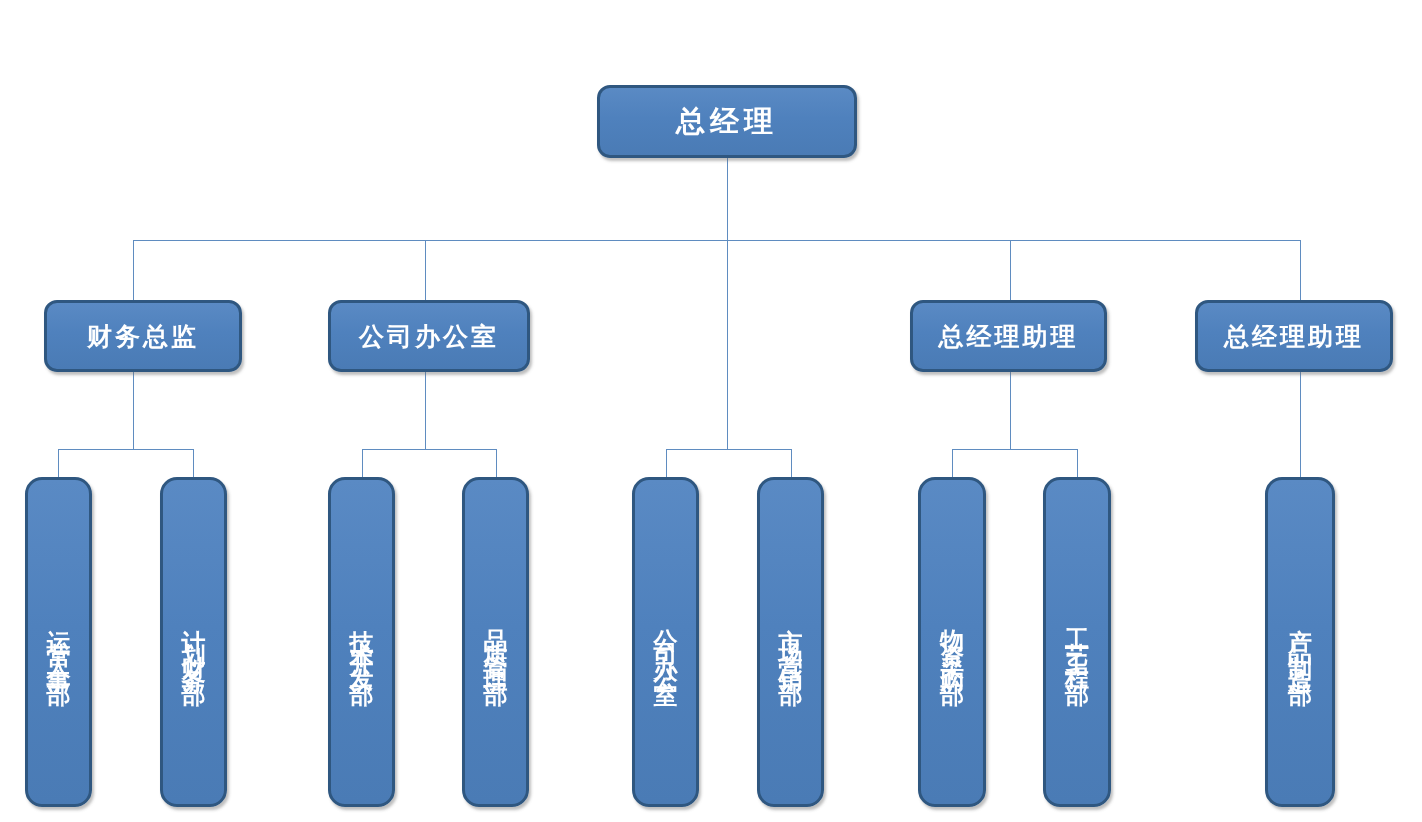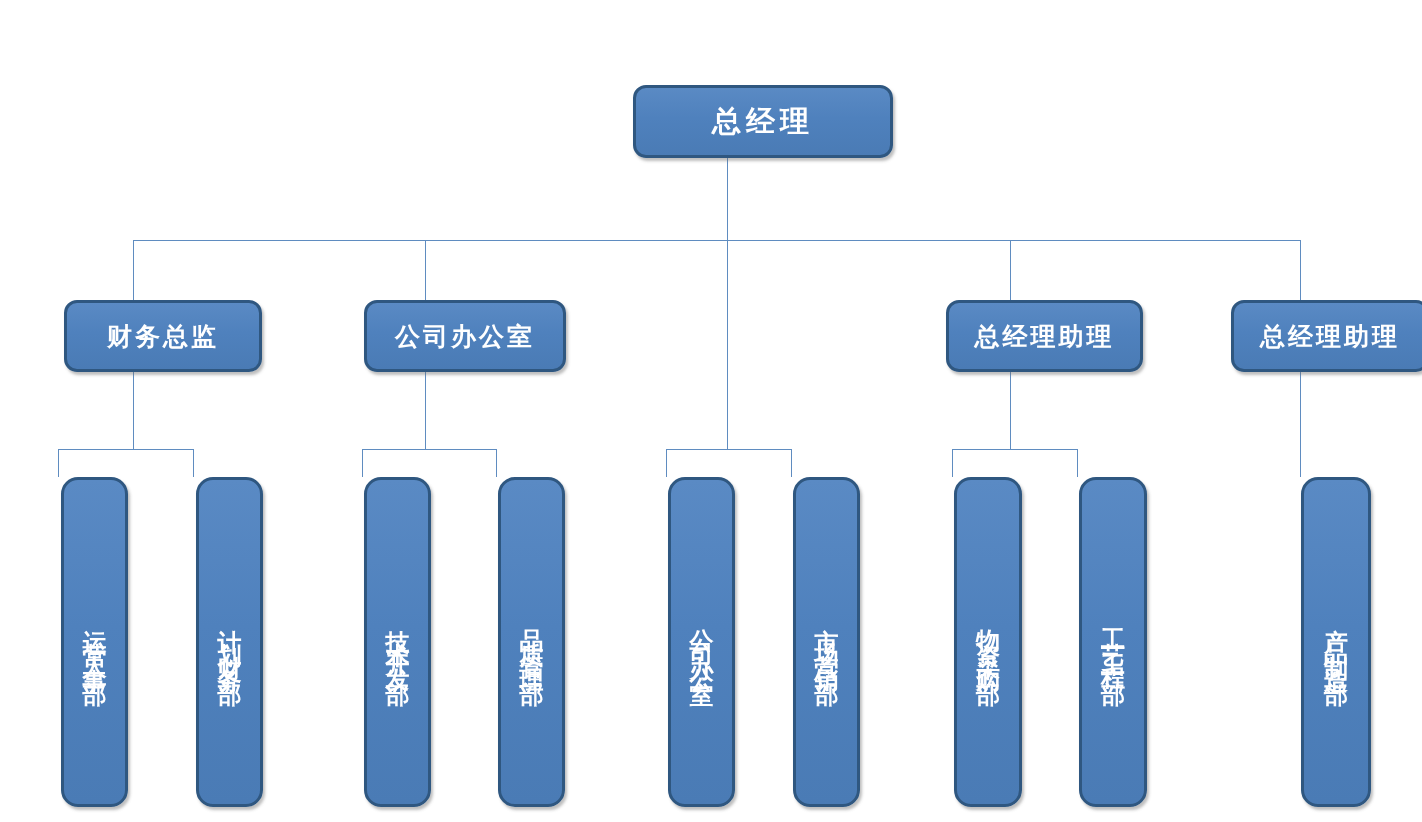--- a/index.html
+++ b/index.html
@@ -17,21 +17,20 @@
     background:linear-gradient(180deg,#5a8ac4 0%,#4f81bd 45%,#4a7bb5 100%);
     border:3px solid #2f5780;
     border-radius:13px;
     color:#ffffff;
     font-weight:bold;
     display:flex;
     align-items:center;
     justify-content:center;
     box-shadow:2px 3px 3px rgba(110,110,110,0.45);
     text-align:center;
-    margin-left:36px;
   }
   .node.root  { font-size:29px; letter-spacing:5px; }
   .node.hnode { font-size:25px; letter-spacing:3px; }
   .node.vnode {
     border-radius:17px;
     font-size:24px;
   }
   .vnode .vtext {
     writing-mode:vertical-rl;
     text-orientation:upright;
@@ -73,21 +72,21 @@
   <div class="line h" style="left:952px;top:449px;width:125px"></div>
   <div class="line v" style="left:952px;top:449px;height:28px"></div>
   <div class="line v" style="left:1077px;top:449px;height:28px"></div>
 
   <div class="line v" style="left:1300px;top:372px;height:105px"></div>
 
   <div class="node root" style="left:597px;top:85px;width:260px;height:73px">
     <span class="lbl">总经理</span>
   </div>
 
-  <div class="node hnode" style="left:28px;top:300px;width:198px;height:72px">
+  <div class="node hnode" style="left:44px;top:300px;width:198px;height:72px">
     <span class="lbl">财务总监</span>
   </div>
   <div class="node hnode" style="left:328px;top:300px;width:202px;height:72px">
     <span class="lbl">公司办公室</span>
   </div>
   <div class="node hnode" style="left:910px;top:300px;width:197px;height:72px">
     <span class="lbl">总经理助理</span>
   </div>
   <div class="node hnode" style="left:1195px;top:300px;width:198px;height:72px">
     <span class="lbl">总经理助理</span>

